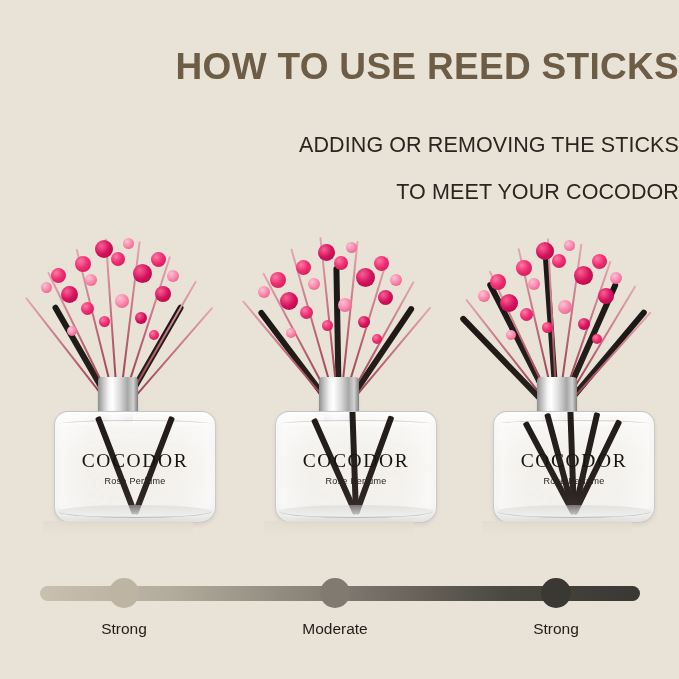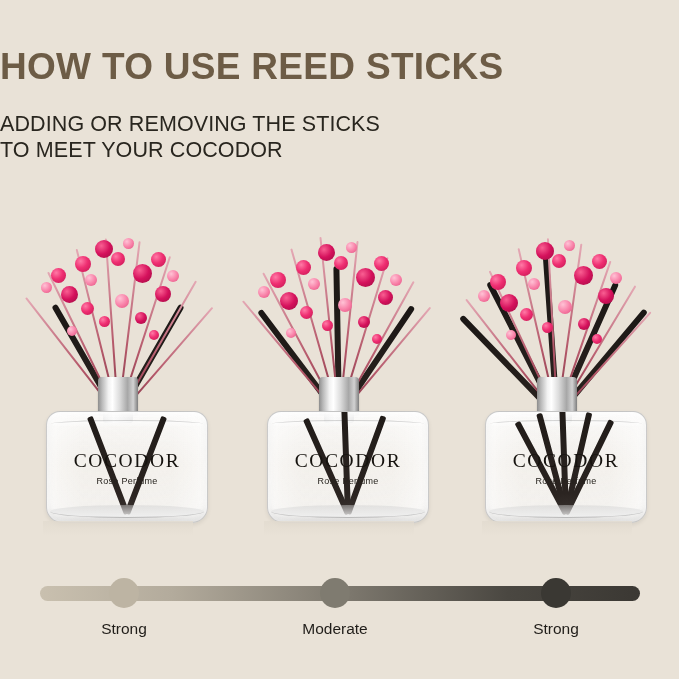--- a/index.html
+++ b/index.html
@@ -19,21 +19,21 @@
     height: 679px;
     background: #e9e2d7;
   }
 
   
   .header {
     position: absolute;
     top: 0;
     left: 0;
     width: 679px;
-    text-align: left;
+    text-align: right;
   }
   .title {
     margin: 0;
     padding-top: 48px;
     font-size: 37px;
     font-weight: bold;
     letter-spacing: 0.3px;
     color: #6d5c46;
     font-family: "Liberation Sans", sans-serif;
     line-height: 1.05;
@@ -42,20 +42,21 @@
     margin: 0;
     padding-top: 24px;
     font-size: 21.5px;
     font-weight: normal;
     color: #29261f;
     line-height: 1.22;
     letter-spacing: 0.1px;
   }
   .subtitle-line {
     display: block;
+    margin-top: 21px;
   }
 
   
   .products {
     position: absolute;
     top: 205px;
     left: 0;
     width: 679px;
     height: 350px;
   }
@@ -135,21 +136,21 @@
     left: 50%;
     transform: translateX(-50%);
     width: 30px;
     height: 10px;
     border-radius: 0 0 3px 3px;
     background: linear-gradient(to right, #9a9a9a, #ededed 35%, #c2c2c2 65%, #8b8b8b);
   }
   .glass {
     position: absolute;
     bottom: 0;
-    left: 8px;
+    left: 16px;
     width: 160px;
     height: 110px;
     border-radius: 14px 14px 16px 16px;
     background:
       linear-gradient(to right,
         rgba(255,255,255,0.72) 0%,
         rgba(255,255,255,0.38) 8%,
         rgba(255,255,255,0.10) 22%,
         rgba(255,255,255,0.06) 50%,
         rgba(255,255,255,0.14) 78%,

